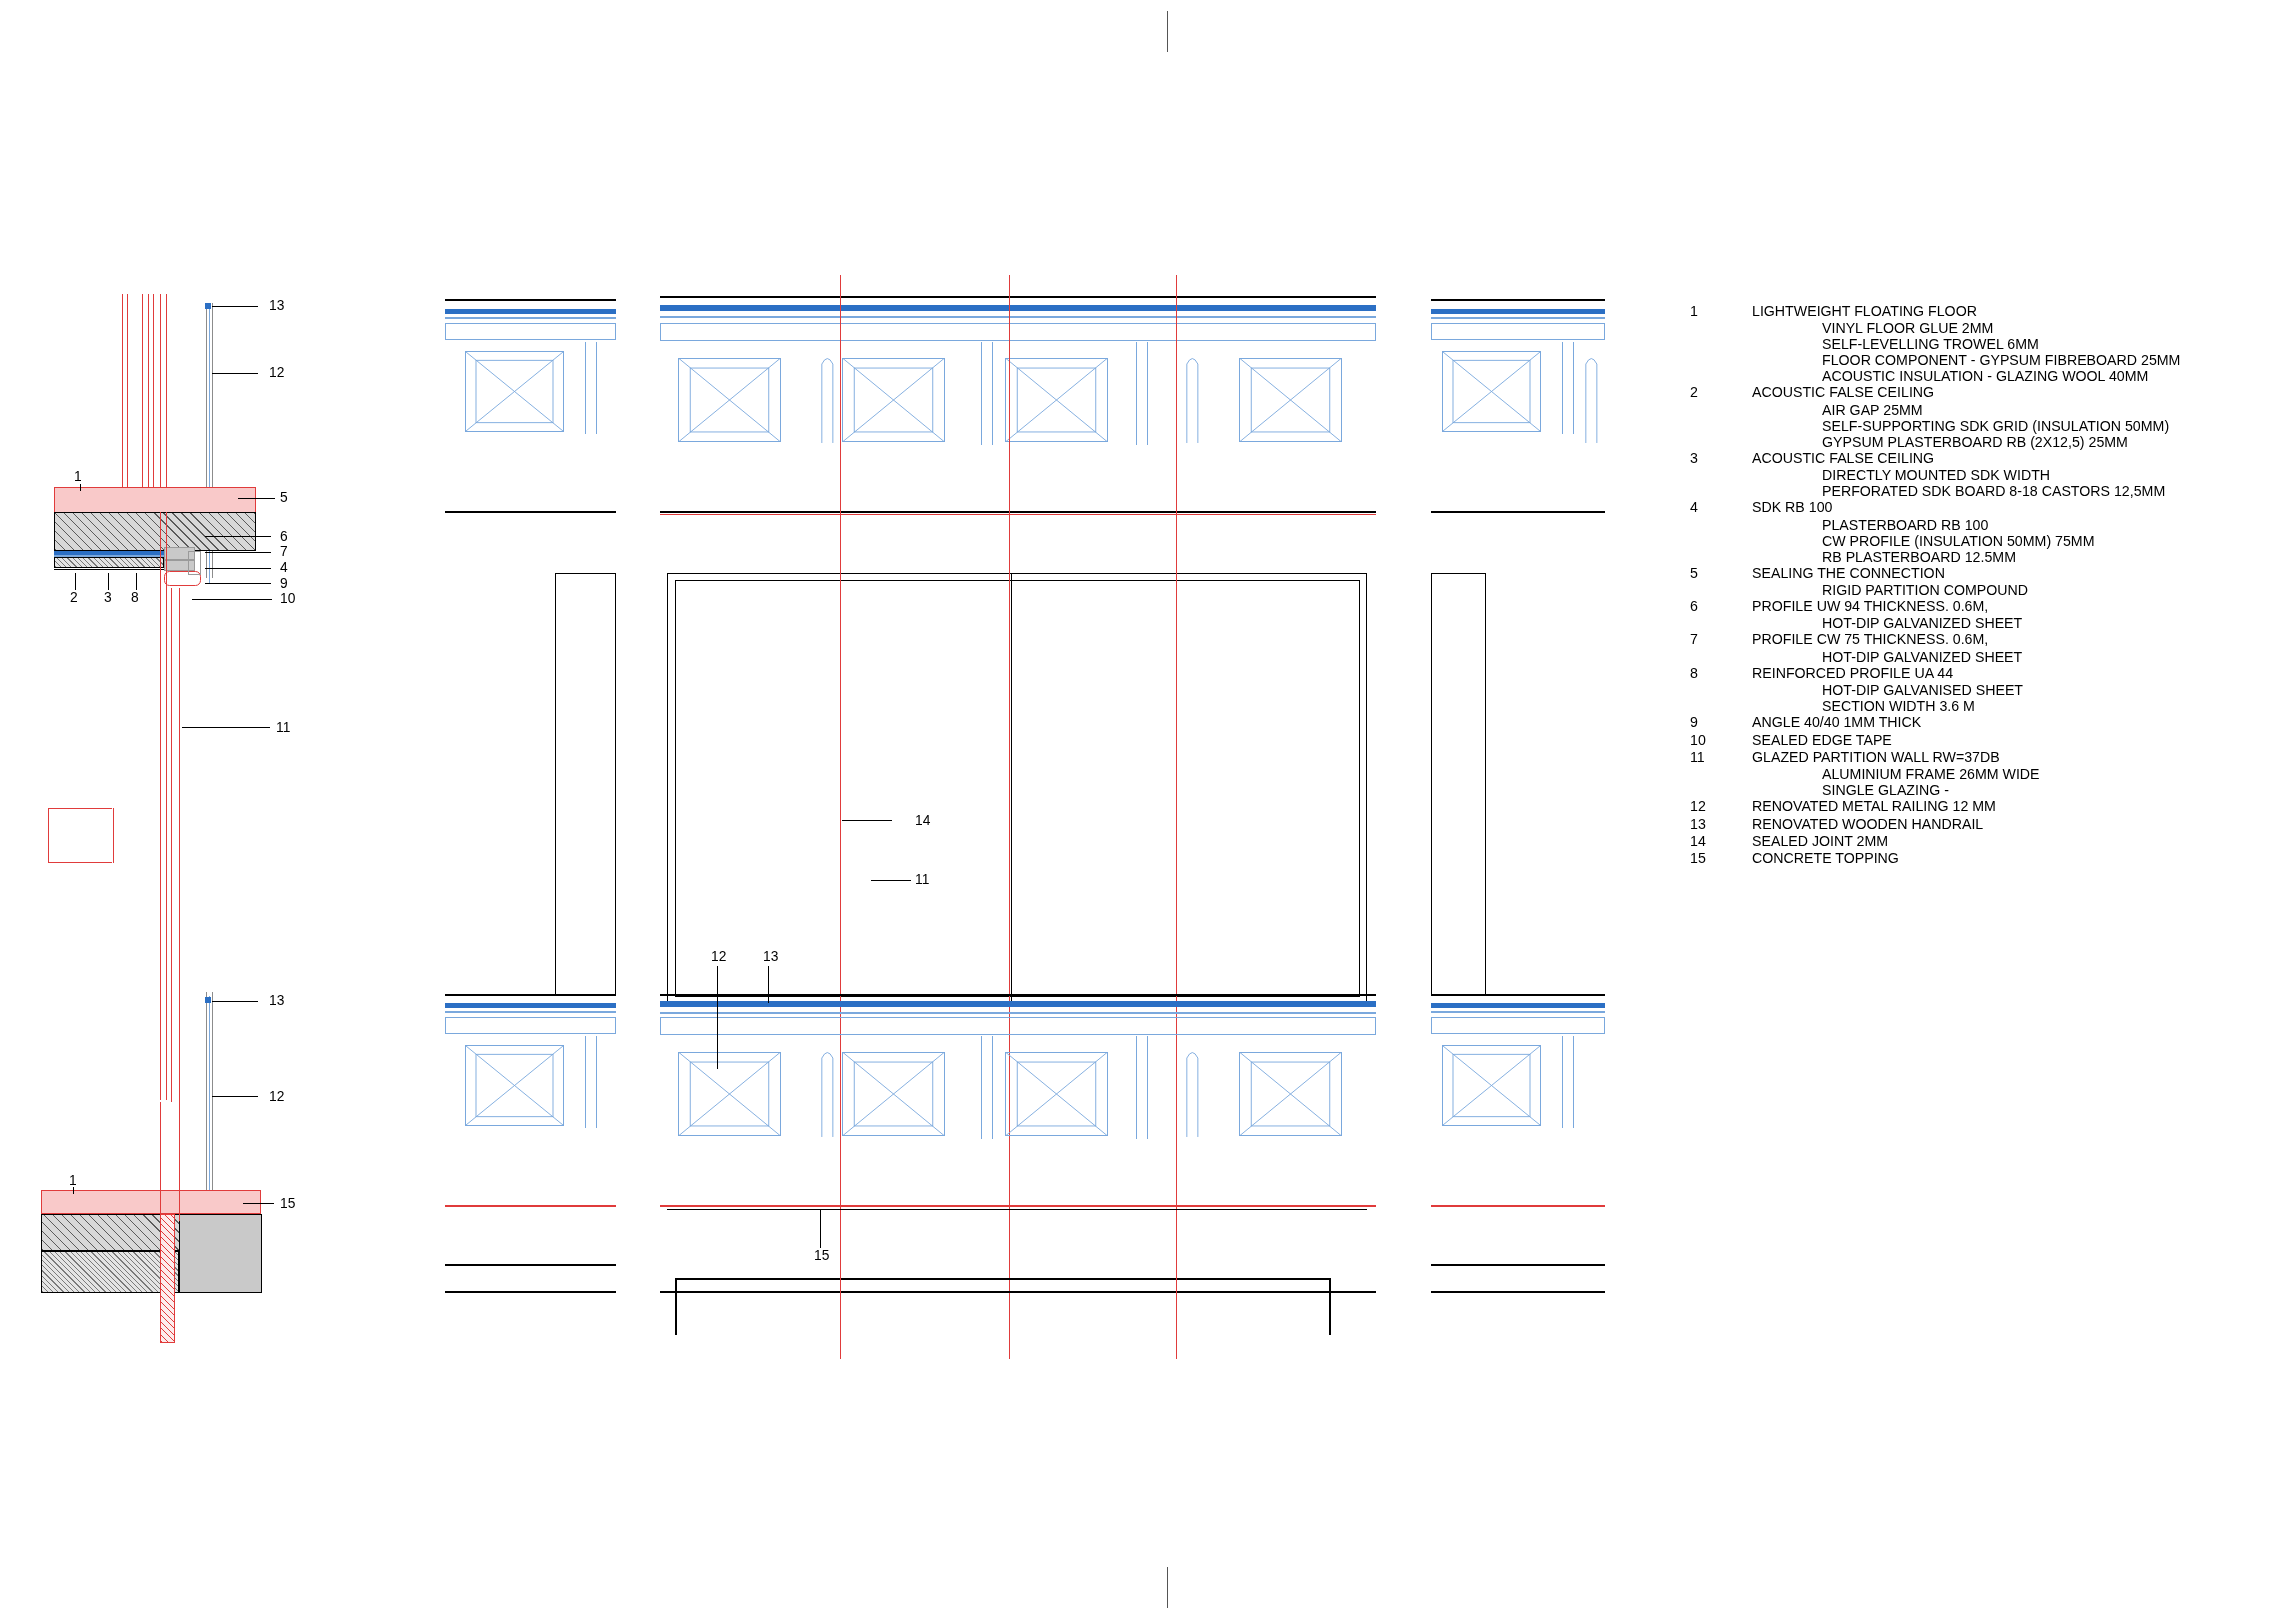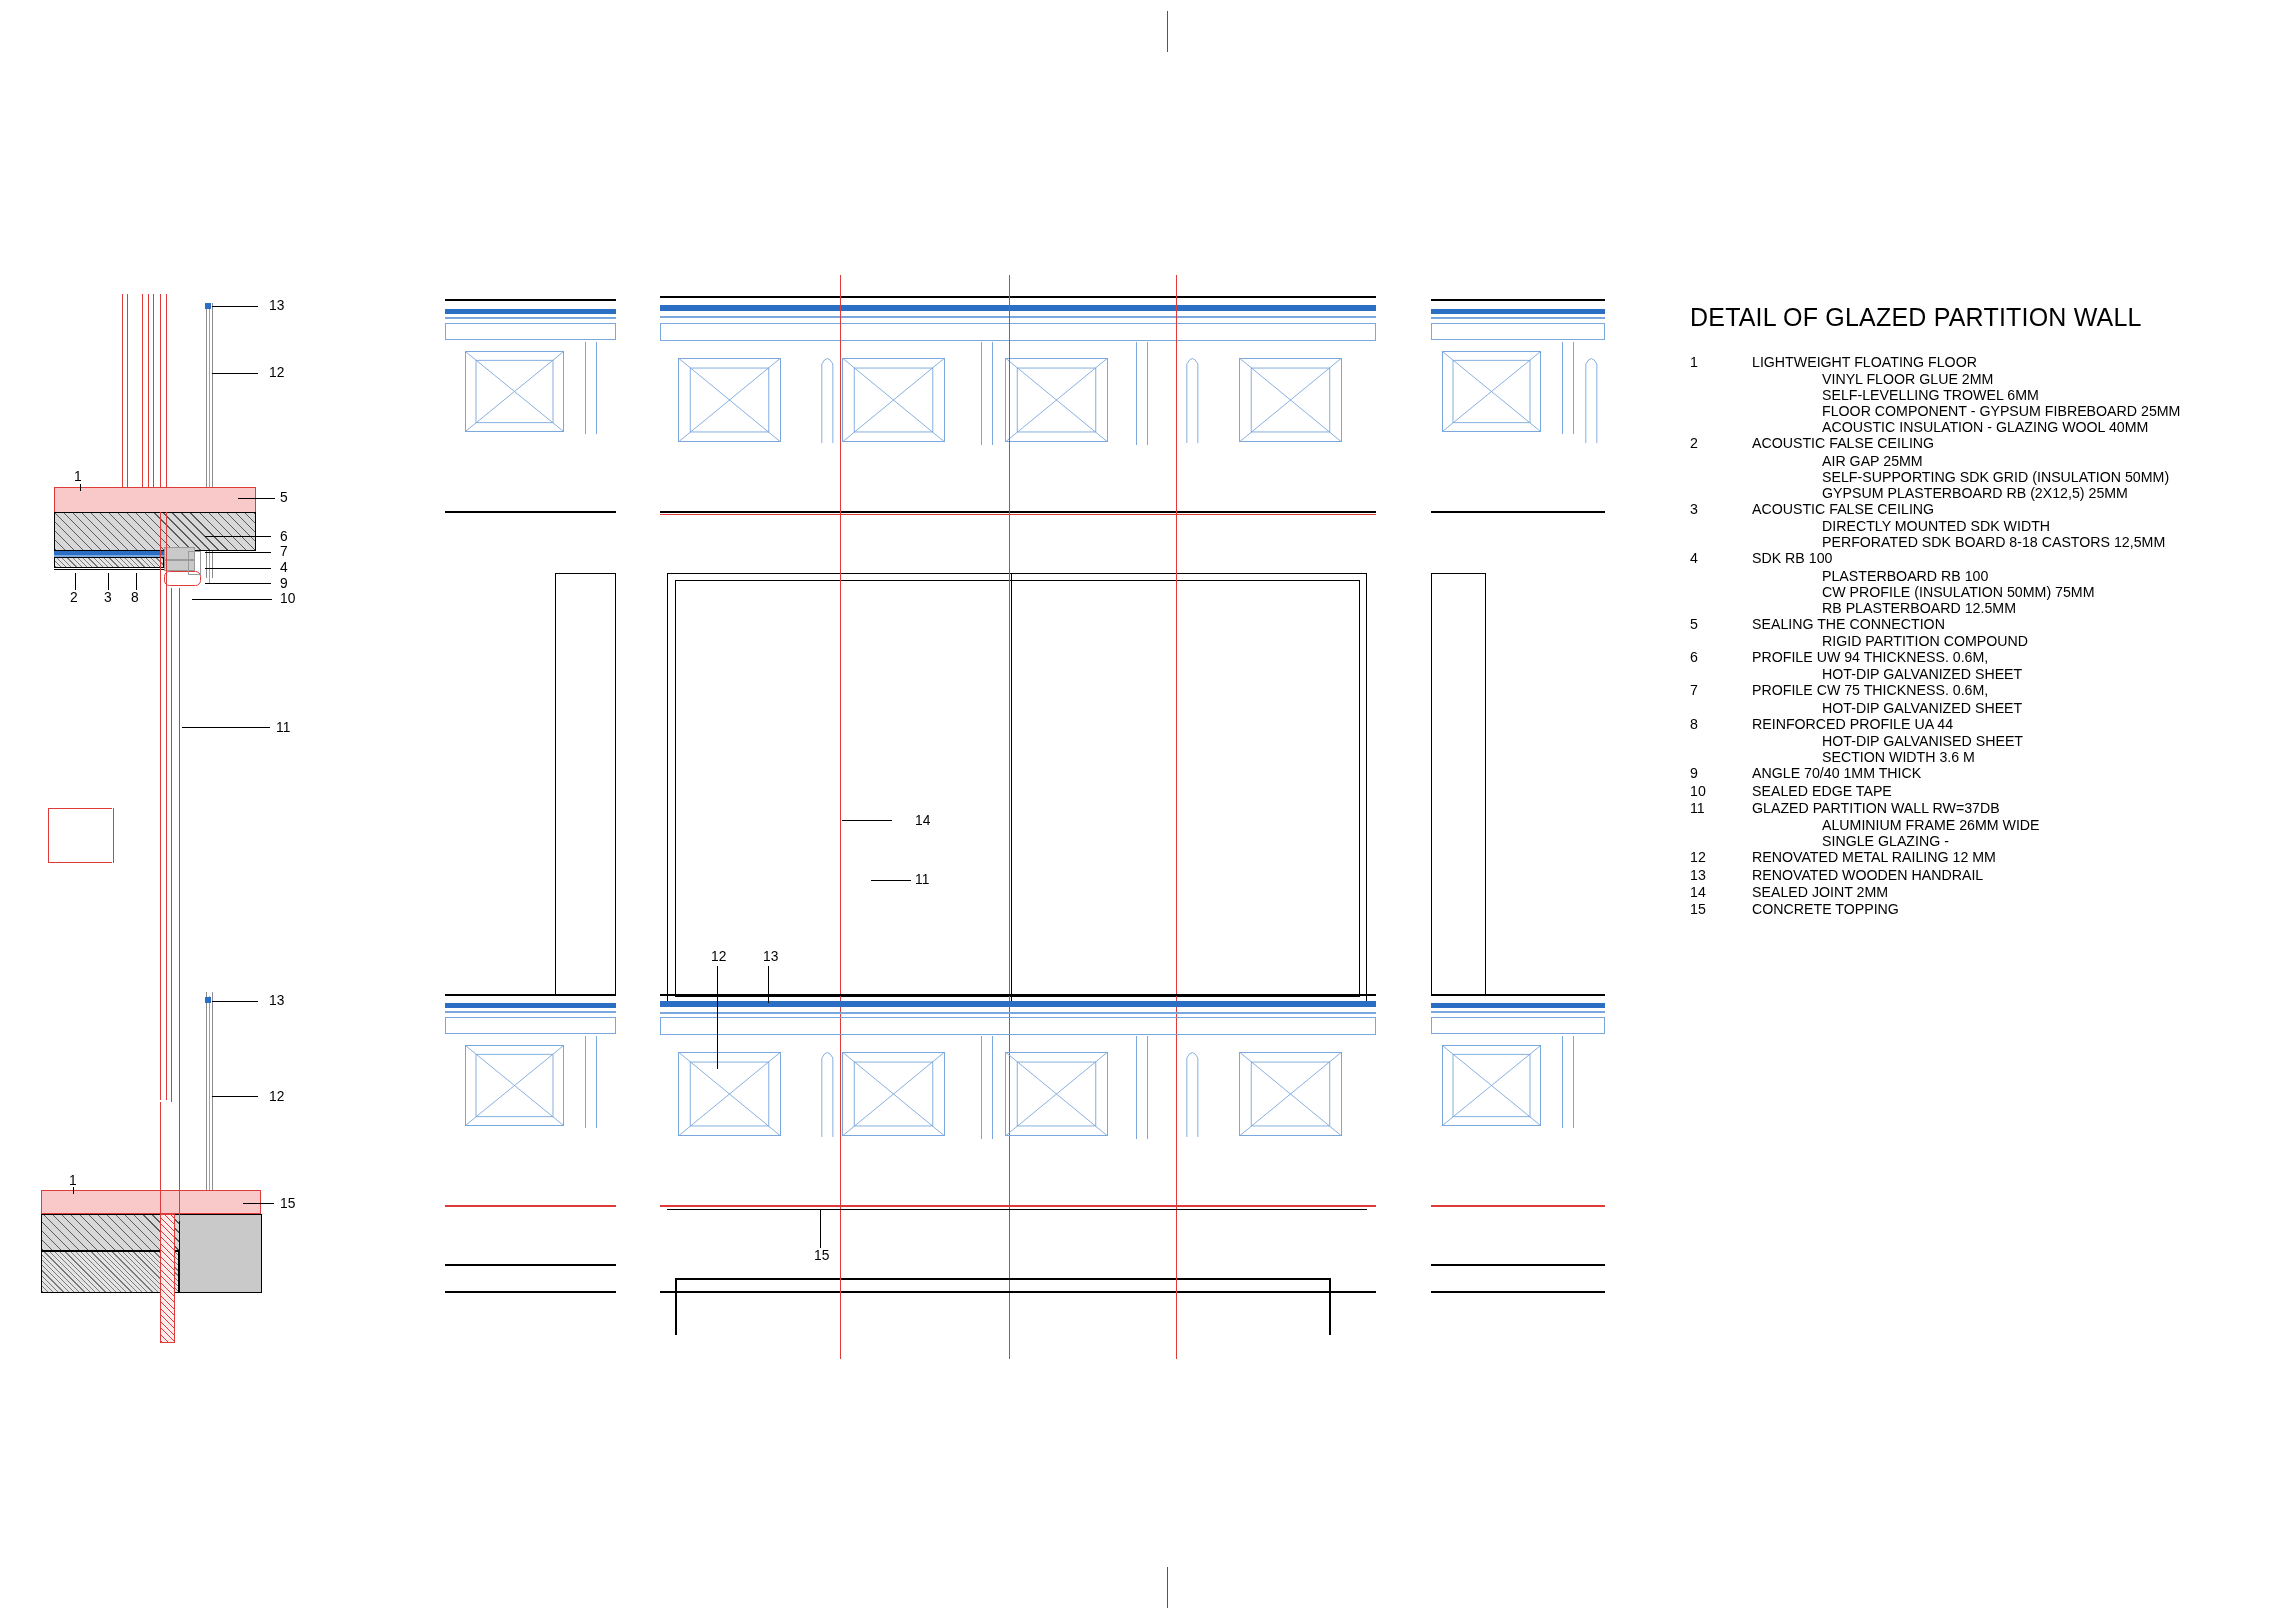--- a/index.html
+++ b/index.html
@@ -342,21 +342,20 @@
       <rect x="12" y="10" width="84" height="68" fill="none" stroke="#7aa8dd" stroke-width="1"></rect>
     </svg>
     <div class="ln lblue" style="left:1554px;top:1036px;width:0.9px;height:92px;"></div>
     <div class="ln lblue" style="left:1565px;top:1036px;width:0.9px;height:92px;"></div>
     <div class="ln red" style="left:1423px;top:1205px;width:174px;height:1.8px;"></div>
     <div class="ln" style="left:1423px;top:1264px;width:174px;height:1.8px;"></div>
     <div class="ln" style="left:1423px;top:1291px;width:174px;height:1.8px;"></div>
   </div>
 
   <div class="legend">
-    <h1>DETAIL OF GLAZED PARTITION WALL</h1>
     <div id="legend-list">
         <div class="leg-item">
           <div class="leg-row">
             <span class="leg-num">1</span>
             <span class="leg-main">LIGHTWEIGHT FLOATING FLOOR</span>
           </div>
           <div class="leg-sub">VINYL FLOOR GLUE 2MM</div>
           <div class="leg-sub">SELF-LEVELLING TROWEL 6MM</div>
           <div class="leg-sub">FLOOR COMPONENT - GYPSUM FIBREBOARD 25MM</div>
           <div class="leg-sub">ACOUSTIC INSULATION - GLAZING WOOL 40MM</div>
@@ -412,21 +411,21 @@
           <div class="leg-row">
             <span class="leg-num">8</span>
             <span class="leg-main">REINFORCED PROFILE UA 44</span>
           </div>
           <div class="leg-sub">HOT-DIP GALVANISED SHEET</div>
           <div class="leg-sub">SECTION WIDTH 3.6 M</div>
         </div>
         <div class="leg-item">
           <div class="leg-row">
             <span class="leg-num">9</span>
-            <span class="leg-main">ANGLE 70/40 1MM THICK</span>
+            <span class="leg-main">ANGLE 40/40 1MM THICK</span>
           </div>
         </div>
         <div class="leg-item">
           <div class="leg-row">
             <span class="leg-num">10</span>
             <span class="leg-main">SEALED EDGE TAPE</span>
           </div>
         </div>
         <div class="leg-item">
           <div class="leg-row">

